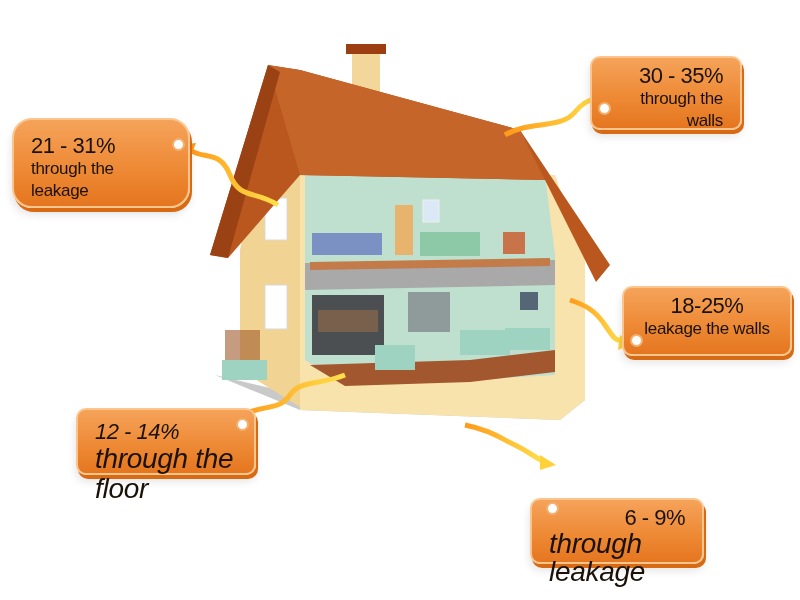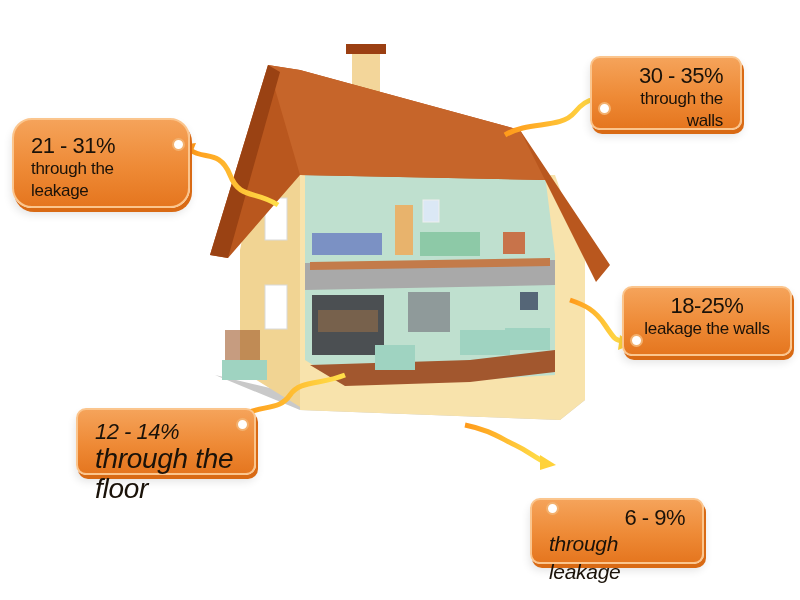--- a/index.html
+++ b/index.html
@@ -104,16 +104,16 @@
 
   <div class="tag italic" style="left:76px;top:408px;width:180px;height:67px;padding-top:10px;">
     <span class="hole" style="left:158px;top:8px;"></span>
     <div class="pct">12 - 14%</div>
     <div class="desc" style="font-size:28px;line-height:30px;">through the floor</div>
   </div>
 
   <div class="tag" style="left:530px;top:462px;width:174px;height:66px;margin-top:36px;">
     <span class="hole" style="left:14px;top:2px;"></span>
     <div class="pct right">6 - 9%</div>
-    <div class="desc" style="font-size:21px;line-height:28px;"><span class="italic">through leakage</span></div>
+    <div class="desc" style="font-size:28px;line-height:28px;"><span class="italic">through leakage</span></div>
   </div>
 
 </div>
 
 </body></html>

